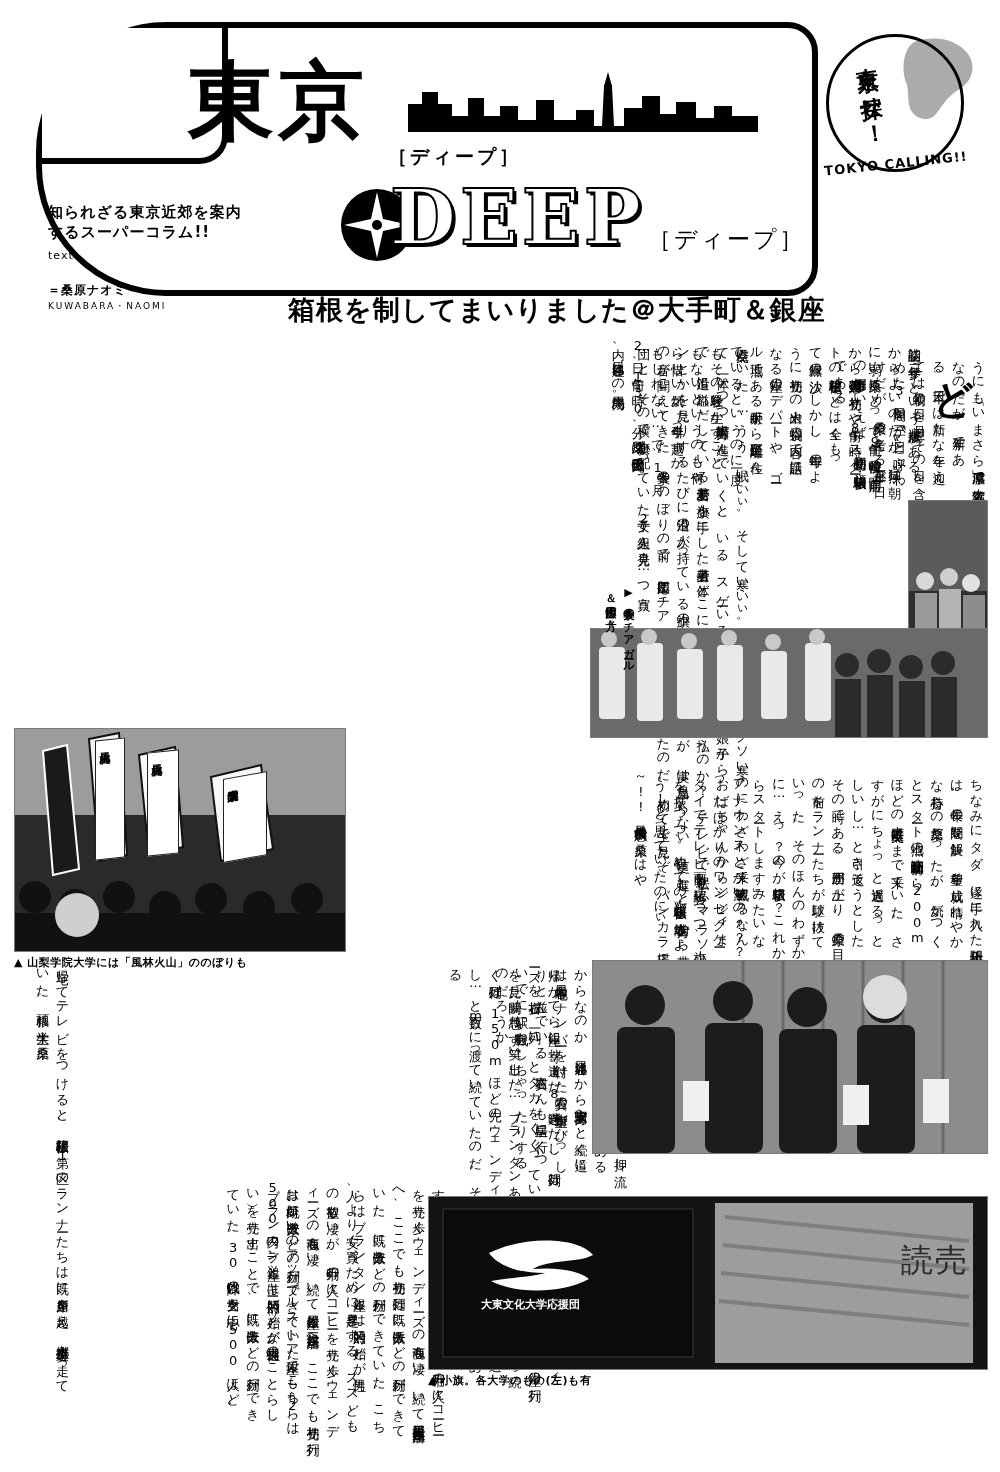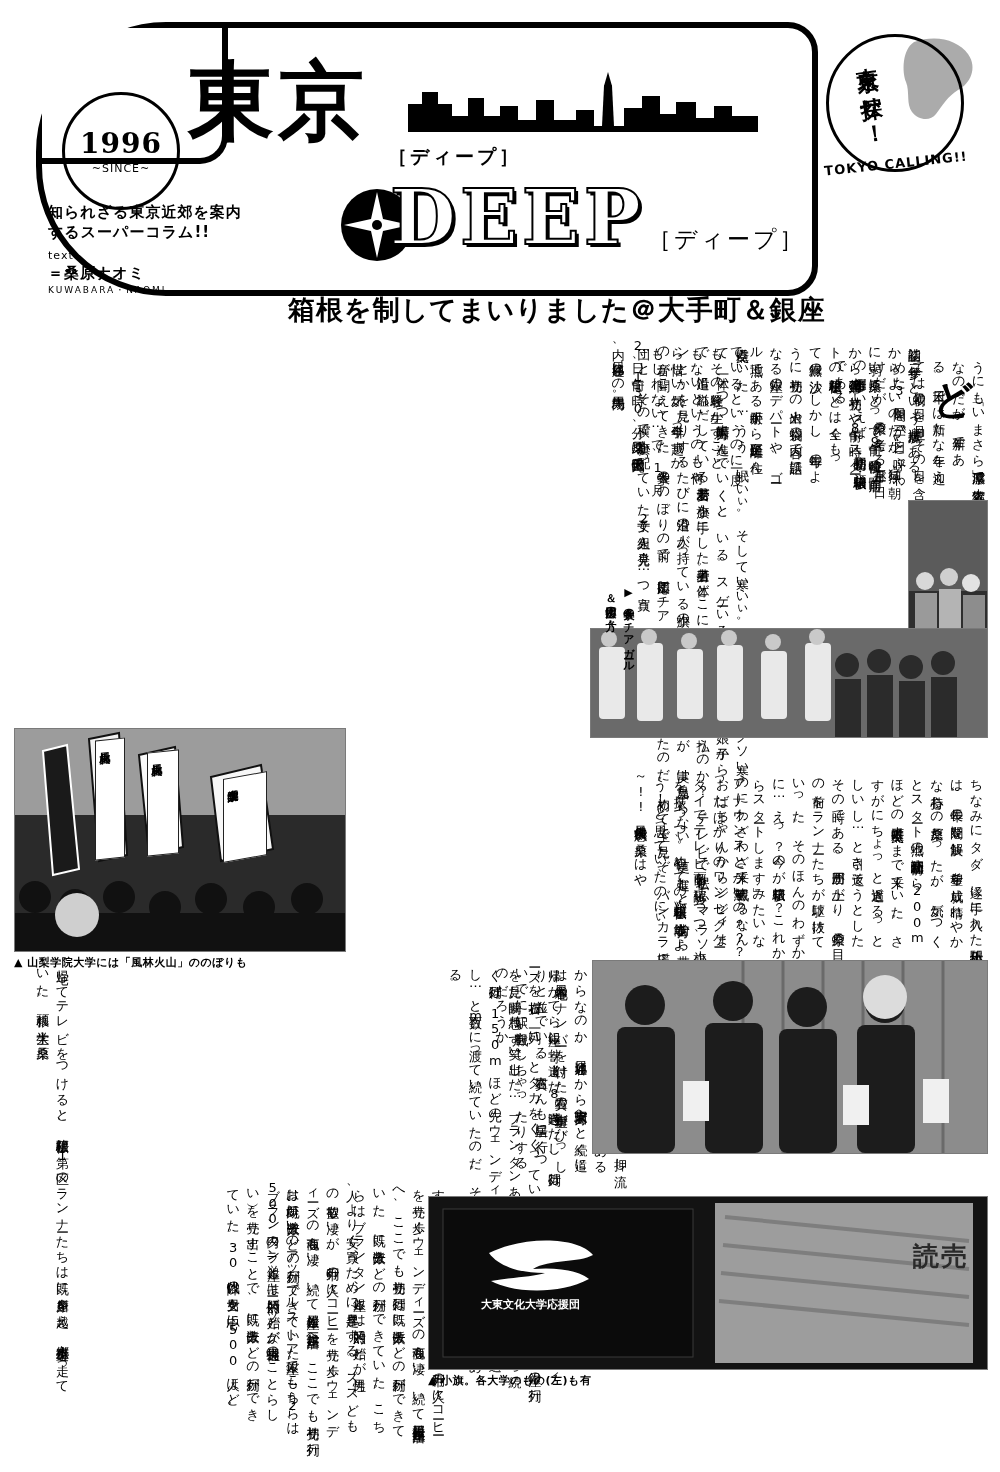--- a/index.html
+++ b/index.html
@@ -16,21 +16,21 @@
   .tokyo-kanji{position:absolute;left:170px;top:48px;font-family:"DejaVu Sans","Liberation Sans",sans-serif;font-size:86px;font-weight:bold;letter-spacing:4px;line-height:1;}
   .kana-tokyo{position:absolute;left:370px;top:134px;font-size:19px;font-weight:bold;letter-spacing:3px;}
   .deep-word{position:absolute;left:372px;top:170px;font-family:"DejaVu Serif","Liberation Serif",serif;font-size:76px;font-weight:bold;letter-spacing:4px;line-height:1;
     -webkit-text-stroke:2px #000;color:#fff;text-shadow:3px 3px 0 #000;}
   .kana-deep{position:absolute;left:630px;top:214px;font-size:23px;font-weight:normal;letter-spacing:3px;}
   .compass{position:absolute;left:322px;top:178px;width:74px;height:74px;}
   .skyline{position:absolute;left:390px;top:60px;width:350px;height:62px;}
   .desc-box{position:absolute;left:30px;top:192px;width:250px;}
   .desc-line{font-size:15px;font-weight:bold;line-height:1.35;letter-spacing:1px;}
   .text-label{font-size:11px;margin-top:6px;letter-spacing:1px;}
-  .author{font-size:15px;font-weight:bold;margin-top:2px;letter-spacing:1px;}
+  .author{font-size:12px;font-weight:bold;margin-top:20px;letter-spacing:1px;}
   .author-roman{font-size:9px;letter-spacing:2px;margin-top:1px;}
   .stamp{position:absolute;left:800px;top:18px;width:165px;height:165px;}
   .stamp-circle{position:absolute;left:8px;top:6px;width:132px;height:132px;border:3px solid #000;border-radius:50%;}
   .stamp-jp{position:absolute;left:36px;top:22px;font-size:22px;font-weight:bold;writing-mode:vertical-rl;letter-spacing:2px;transform:rotate(-8deg);}
   .stamp-en{position:absolute;left:6px;top:128px;font-size:13px;font-weight:bold;letter-spacing:1px;transform:rotate(-6deg);}
   .headline{position:absolute;left:270px;top:282px;font-size:27px;font-weight:bold;letter-spacing:1px;}
 
   
   .vcol{position:absolute;writing-mode:vertical-rl;text-orientation:upright;font-size:13px;line-height:1.52;letter-spacing:0.6px;font-family:"DejaVu Sans","Liberation Sans",sans-serif;}
   .lead{font-size:13px;}
@@ -49,36 +49,32 @@
      linear-gradient(20deg,#c7c7c7,#7e7e7e 60%,#4f4f4f);}
   .ph.p4{background:
      repeating-linear-gradient(70deg, rgba(0,0,0,.20) 0 3px, rgba(255,255,255,.10) 3px 7px),
      linear-gradient(140deg,#1d1d1d,#2f2f2f 60%,#121212);}
   .ph.p5{background:
      repeating-linear-gradient(100deg, rgba(0,0,0,.18) 0 3px, rgba(255,255,255,.12) 3px 6px),
      linear-gradient(30deg,#9c9c9c,#5e5e5e 60%,#3a3a3a);}
   .banner{position:absolute;background:#fff;border:1px solid #222;transform:skewY(-6deg);}
   .banner span{writing-mode:vertical-rl;font-size:11px;font-weight:bold;display:block;text-align:center;padding-top:3px;}
   .flagtxt{writing-mode:vertical-rl;font-size:10px;font-weight:bold;color:#fff;}
-  .yomiuri{position:absolute;right:18px;top:42px;font-size:26px;font-weight:bold;color:#2a2a2a;letter-spacing:2px;text-align:center;}
+  .yomiuri{position:absolute;right:18px;top:42px;font-size:32px;font-weight:normal;color:#2a2a2a;letter-spacing:2px;text-align:center;}
 </style>
 </head>
 <body>
 
 <div class="page">
 
   <div class="masthead">
 
     <div class="logo-shape"></div>
     <div class="logo-notch"></div>
 
-    <div class="since-circle">
-      <div class="since-year">1996</div>
-      <div class="since-label">~SINCE~</div>
-    </div>
 
     <svg class="skyline" viewBox="0 0 350 62">
       <polygon points="0,62 0,34 14,34 14,22 30,22 30,34 44,34 44,46 60,46 60,28 76,28 76,46 92,46 92,36 110,36 110,50 128,50 128,30 146,30 146,50 168,50 168,40 186,40 186,56 196,56 196,16 200,10 204,16 204,56 216,56 216,38 234,38 234,26 252,26 252,44 268,44 268,32 288,32 288,48 306,48 306,36 324,36 324,46 350,46 350,62" fill="#000"></polygon>
       <path d="M196,16 L200,2 L204,16 L206,56 L194,56 Z" fill="#000"></path>
     </svg>
 
     <div class="tokyo-kanji">東京</div>
     <div class="kana-tokyo">［ディープ］</div>
 
     <svg class="compass" viewBox="0 0 74 74">

